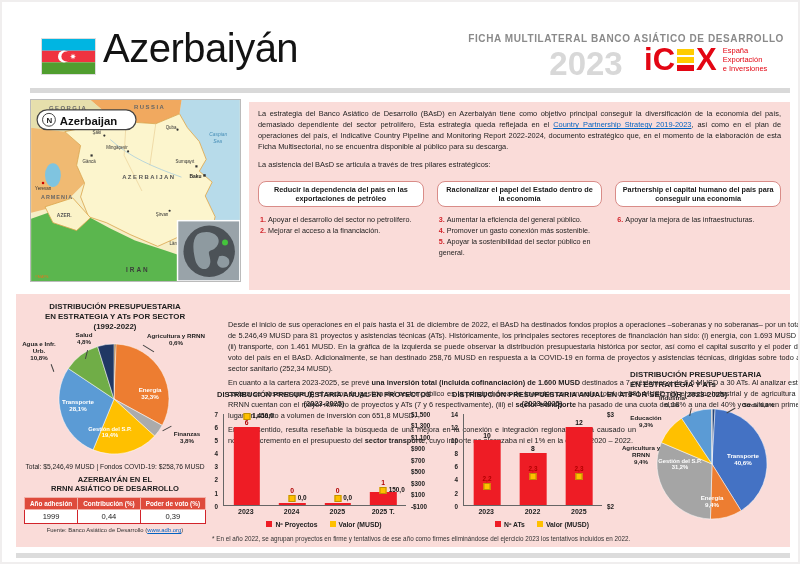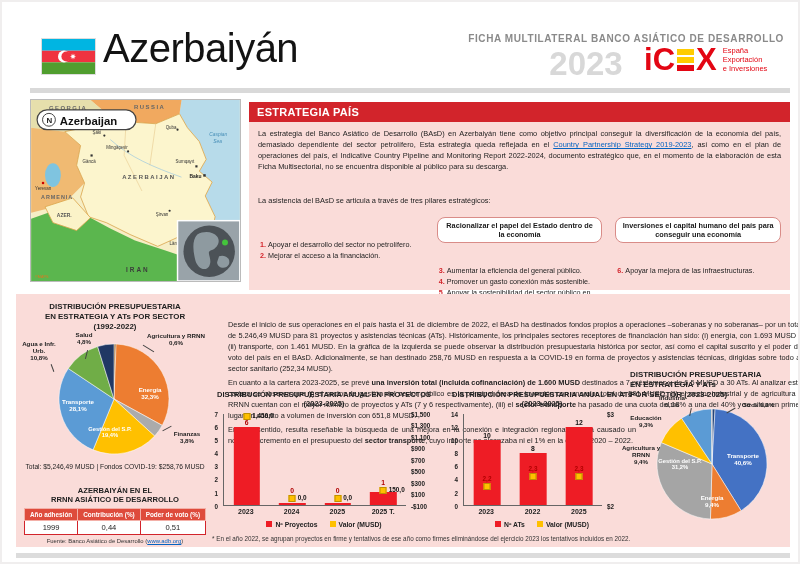--- a/index.html
+++ b/index.html
@@ -24,43 +24,43 @@
   .map{position:absolute;left:28px;top:97px;width:211px;height:183px;border:1px solid #bbb}
 
   
   .panel{position:absolute;background:#fadcd9}
   .est-panel{left:247px;top:100px;width:541px;height:188px}
   .cart-panel{left:14px;top:292px;width:774px;height:253px}
   .red-bar{height:20px;background:#d2242b;color:#fff;font-weight:bold;font-size:11px;line-height:20px;padding-left:8px;letter-spacing:.3px}
   .red-bar.inset{position:absolute;left:233px;top:0;width:541px}
 
   .est-body{padding:6px 9px 2px;font-size:7.4px;line-height:1.5;text-align:justify;color:#222}
-  .est-body p+p{margin-top:23px}
+  .est-body p+p{margin-top:7px}
   a.doclink{color:#0563c1;text-decoration:underline}
   .pillars{display:flex;gap:13px;padding:8px 9px 0}
   .pillar{flex:1}
   .pillar-box{background:#fff;border:1.5px solid #d98c88;border-radius:8px;min-height:26px;display:flex;align-items:center;justify-content:center;text-align:center;font-weight:bold;font-size:7.3px;color:#1a1a1a;padding:3px 6px}
-  .pillar-items{margin-top:22px;font-size:7.2px;line-height:1.55;padding:0 2px}
+  .pillar-items{margin-top:7px;font-size:7.2px;line-height:1.55;padding:0 2px}
   .pillar-items .num{color:#d2242b;font-weight:bold;margin-right:2px}
 
   .cart-text{position:absolute;left:212px;top:25px;width:574px;font-size:7.35px;line-height:1.5;text-align:justify}
   .cart-text p+p{margin-top:3px}
   .cart-text .narrow{width:408px}
   .footnote{position:absolute;left:196px;bottom:5px;width:570px;font-size:6.3px;color:#333}
 
   
   .sidebar{position:absolute;left:4px;top:8px;width:190px;text-align:center}
   .sb-title{font-size:7.9px;font-weight:bold;line-height:1.25}
   .pie-wrap{position:relative;height:126px;margin-top:4px}
   .pie-wrap svg{position:absolute}
   .plabel{position:absolute;font-size:6.2px;font-weight:bold;line-height:1.15;text-align:center}
   .plabel.in{color:#fff}
   .lead{position:absolute;background:#444}
   .total-line{font-size:6.7px;margin-top:1px}
-  .mem-title{font-size:7.6px;font-weight:bold;line-height:1.25;margin-top:16px}
+  .mem-title{font-size:7.6px;font-weight:bold;line-height:1.25;margin-top:5px}
   table.mem{margin:3px auto 0;border-collapse:collapse;border:1.5px solid #d2242b}
   table.mem th{background:#de4b3c;color:#fff;font-size:6.4px;font-weight:bold;border:1px solid #f3b0a8;padding:2px 5px;line-height:1.2}
   table.mem td{background:#fff;font-size:7.6px;border:1px solid #d2242b;padding:2px 5px;text-align:center}
   .fuente{font-size:5.9px;margin-top:3px;color:#333}
 
   
   .bc{position:absolute}
   .bc-title{font-size:7.5px;font-weight:bold;text-align:center;line-height:1.25}
   .bc-body{position:relative;height:92px;margin-top:5px}
   .bc-axisL{position:absolute;left:0;top:0;bottom:0;width:15px}
@@ -171,42 +171,42 @@
       <rect x="148" y="122" width="63" height="61" fill="#99a3a9" stroke="#fff" stroke-width="1.5"></rect>
       <circle cx="180" cy="153" r="26" fill="#4c5257"></circle>
       <path d="M168,136 C175,132 184,133 188,138 C192,143 188,150 182,152 C176,154 184,160 180,168 C176,174 168,170 166,162 C164,154 162,142 168,136 Z" fill="#8e9aa0"></path>
       <path d="M190,158 C196,156 202,160 200,166 C197,172 188,170 188,164 Z" fill="#8e9aa0"></path>
       <circle cx="196" cy="144" r="3" fill="#44c43c"></circle>
     </g>
     <text x="4" y="180" font-size="3.8" fill="#e07820">©MAPS</text>
   </svg>
 
   <div class="panel est-panel">
-    <div class="red-bar">ESTRATEGIA PAÍS</div>
     <div class="est-body">
       <p><span>La estrategia del Banco Asiático de Desarrollo (BAsD) en Azerbaiyán tiene como objetivo principal conseguir la diversificación de la economía del país, demasiado dependiente del sector petrolífero, Esta estrategia queda reflejada en el </span><a href="#" class="doclink">Country Partnership Strategy 2019-2023</a><span>, así como en el plan de operaciones del país, el Indicative Country Pipeline and Monitoring Report 2022-2024, documento estratégico que, en el momento de la elaboración de esta Ficha Multisectorial, no se encuentra disponible al público para su descarga.</span></p>
       <p>La asistencia del BAsD se articula a través de tres pilares estratégicos:</p>
     </div>
     <div class="pillars">
       <div class="pillar">
+        <div class="pillar-box">Reducir la dependencia del país en las exportaciones de petróleo</div>
         <div class="pillar-items">
           <div><span class="num">1.</span><span>Apoyar el desarrollo del sector no petrolífero.</span></div>
           <div><span class="num">2.</span><span>Mejorar el acceso a la financiación.</span></div>
         </div>
       </div>
       <div class="pillar">
         <div class="pillar-box">Racionalizar el papel del Estado dentro de la economía</div>
         <div class="pillar-items">
           <div><span class="num">3.</span><span>Aumentar la eficiencia del general público.</span></div>
           <div><span class="num">4.</span><span>Promover un gasto conexión más sostenible.</span></div>
           <div><span class="num">5.</span><span>Apoyar la sostenibilidad del sector público en general.</span></div>
         </div>
       </div>
       <div class="pillar">
-        <div class="pillar-box">Inversiones el capital humano del país para conseguir una economía</div>
+        <div class="pillar-box">Partnership el capital humano del país para conseguir una economía</div>
         <div class="pillar-items">
           <div><span class="num">6.</span><span>Apoyar la mejora de las infraestructuras.</span></div>
         </div>
       </div>
     </div>
   </div>
 
   <div class="panel cart-panel">
 
     <div class="cart-text">
@@ -272,21 +272,21 @@
       <table class="mem">
         <tbody>
             <tr>
           <th>Año adhesión</th>
           <th>Contribución (%)</th>
           <th>Poder de voto (%)</th>
         </tr>
         <tr>
           <td>1999</td>
           <td>0,44</td>
-          <td>0,51</td>
+          <td>0,39</td>
         </tr>
       </tbody>
         </table>
       <div class="fuente"><span>Fuente: Banco Asiático de Desarrollo (</span><a href="#" class="doclink">www.adb.org</a><span>)</span></div>
     </div>
 
     <div class="bc proy" style="left:190px;top:96px;width:236px">
       <div class="bc-title">DISTRIBUCIÓN PRESUPUESTARIA ANUAL EN PROYECTOS</div>
       <div class="bc-title">(2023-2025)</div>
       <div class="bc-body">

